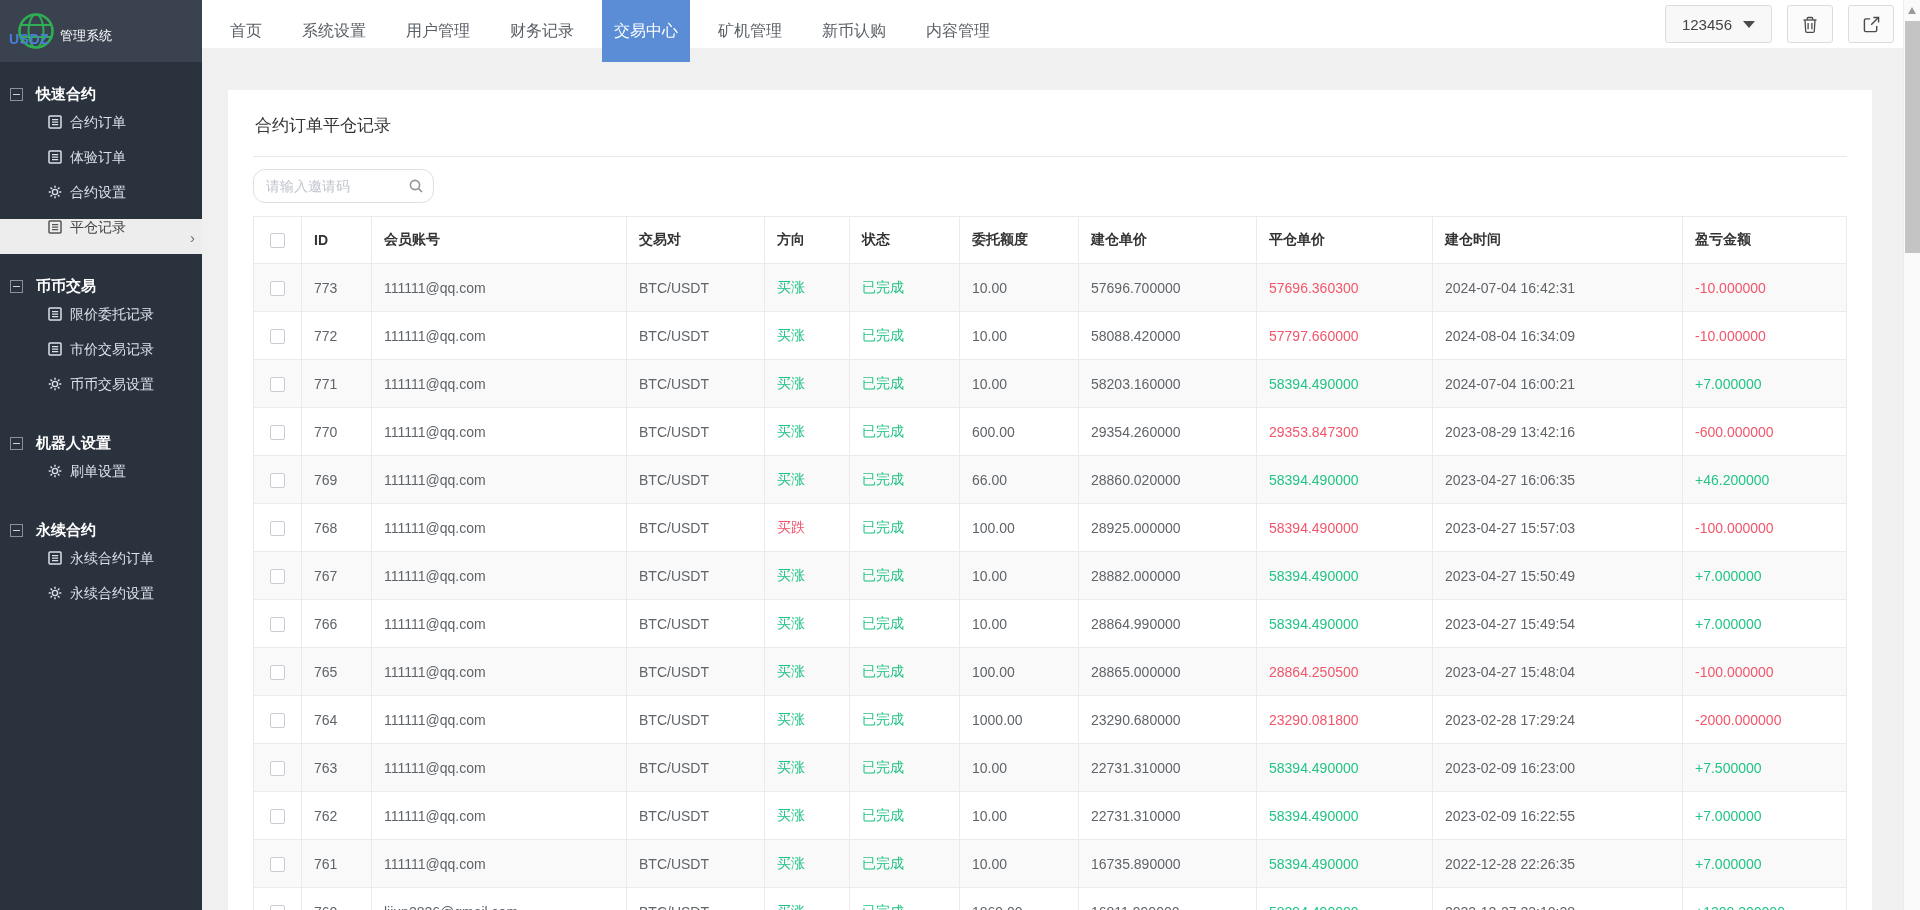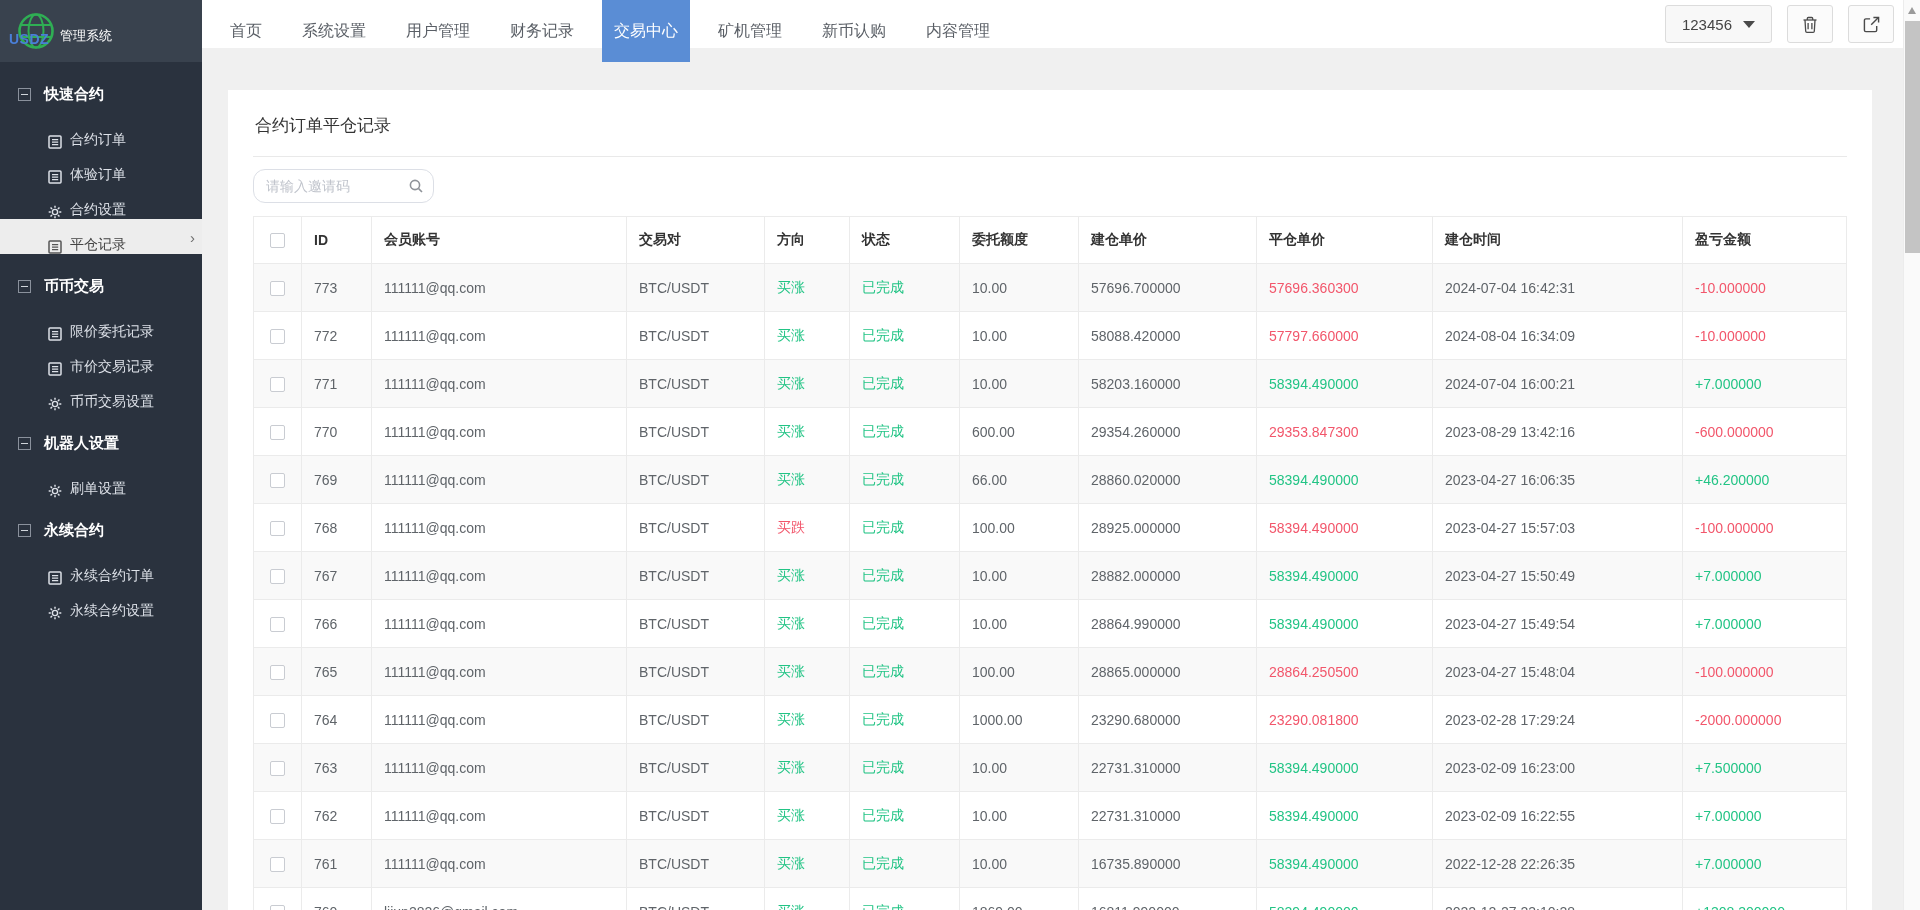--- a/index.html
+++ b/index.html
@@ -23,24 +23,24 @@
   .nav-item{line-height:62px;padding:0 12px;margin:0 8px;font-size:16px;color:#5a5f66;cursor:pointer;white-space:nowrap}
   .nav-item.active{background:var(--accent);color:#fff}
   .top-right{margin-left:auto;display:flex;align-items:center;gap:15px;padding-right:26px}
   .account-btn{height:38px;border:1px solid #dcdcdc;background:#f8f8f8;border-radius:3px;font-size:15px;color:#444;
     display:flex;align-items:center;gap:11px;padding:0 16px;cursor:pointer}
   .caret-down{width:0;height:0;border-left:6px solid transparent;border-right:6px solid transparent;border-top:7px solid #4a4a4a}
   .icon-btn{width:46px;height:38px;border:1px solid #dcdcdc;background:#fbfbfb;border-radius:3px;display:flex;align-items:center;justify-content:center;cursor:pointer}
   
   .sidebar{position:absolute;top:62px;left:0;width:202px;bottom:0;background:var(--side-bg);z-index:5}
   .side-section{margin-top:12px}
-  .side-header{height:40px;display:flex;align-items:center;padding-left:18px;color:#fff;font-size:15px;font-weight:bold;cursor:pointer}
+  .side-header{height:40px;display:flex;align-items:center;padding-left:10px;color:#fff;font-size:15px;font-weight:bold;cursor:pointer}
   .collapse-box{width:13px;height:13px;border:1px solid #8a919c;margin-right:13px;position:relative;flex:none}
   .collapse-box::after{content:"";position:absolute;left:2px;right:2px;top:5px;height:1px;background:#cfd4da}
-  .side-item{height:35px;display:flex;align-items:flex-end;padding-left:47px;color:#dde1e8;font-size:14px;cursor:pointer;position:relative}
+  .side-item{height:35px;display:flex;align-items:flex-start;padding-left:47px;color:#dde1e8;font-size:14px;cursor:pointer;position:relative}
   .side-icon{width:15px;height:15px;margin-right:8px;display:inline-flex;align-items:center;justify-content:center;color:#dde1e8;flex:none}
   .side-item.active{background:#ededed;color:#444}
   .side-item.active .side-icon{color:#555}
   .chev{position:absolute;right:7px;top:50%;transform:translateY(-50%);color:#6e6e6e;font-size:15px;line-height:1}
   
   .main{position:absolute;left:202px;top:62px;right:0;bottom:0;background:#f0f0f0;overflow:hidden}
   .card{position:absolute;left:26px;top:28px;right:48px;bottom:-40px;background:#fff;padding:0 25px}
   .title-wrap{border-bottom:1px solid #e9e9e9}
   .page-title{font-size:17px;color:#333;padding:24px 2px 19px 2px}
   .search-row{margin-top:12px}

